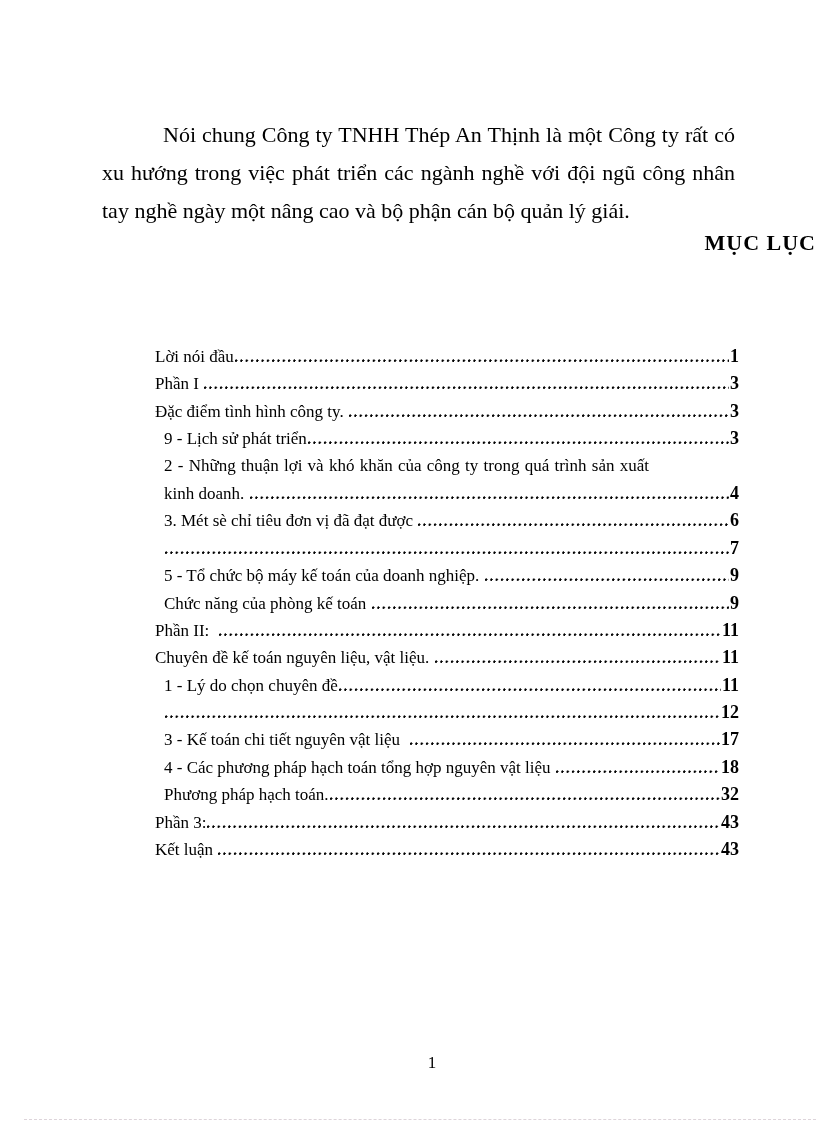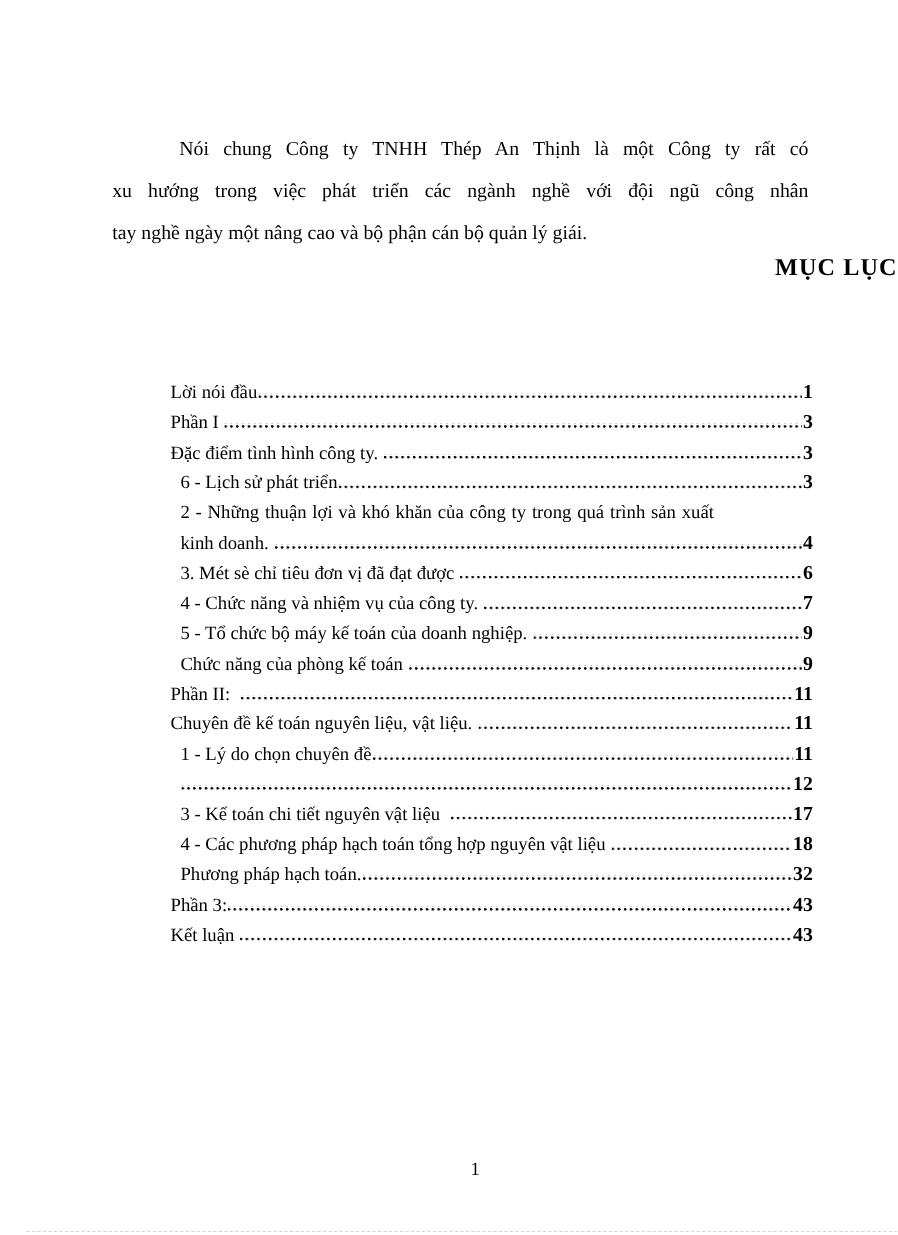--- a/index.html
+++ b/index.html
@@ -12,21 +12,21 @@
     font-family: "Liberation Serif", "DejaVu Serif", serif;
     color: #000;
   }
 
   
   .opening-paragraph {
     position: absolute;
     left: 102px;
     top: 116px;
     width: 633px;
-    font-size: 18px;
+    font-size: 22px;
     font-family: Liberation Serif, serif;
   }
   .para-line {
     height: 38px;
     line-height: 38px;
     text-align: justify;
     text-align-last: justify;
     white-space: normal;
   }
   .para-line.first { text-indent: 61px; }
@@ -119,39 +119,38 @@
         <span class="toc-text">Phần I </span>
         <span class="leader"></span>
         <span class="toc-page">3</span>
       </div>
       <div class="toc-row">
         <span class="toc-text">Đặc điểm tình hình công ty. </span>
         <span class="leader"></span>
         <span class="toc-page">3</span>
       </div>
       <div class="toc-row indent">
-        <span class="toc-text">6 - Lịch sử phát triển</span>
+        <span class="toc-text">9 - Lịch sử phát triển</span>
         <span class="leader"></span>
         <span class="toc-page">3</span>
       </div>
       <div class="toc-row indent no-page">
         <span class="toc-text">2 - Những thuận lợi và khó khăn của công ty trong quá trình sản xuất</span>
       </div>
       <div class="toc-row indent">
         <span class="toc-text">kinh doanh. </span>
         <span class="leader"></span>
         <span class="toc-page">4</span>
       </div>
       <div class="toc-row indent">
         <span class="toc-text">3. Mét sè chỉ tiêu đơn vị đã đạt được </span>
         <span class="leader"></span>
         <span class="toc-page">6</span>
       </div>
       <div class="toc-row indent">
-        <span class="toc-text">4 - Chức năng và nhiệm vụ của công ty. </span>
         <span class="leader"></span>
         <span class="toc-page">7</span>
       </div>
       <div class="toc-row indent">
         <span class="toc-text">5 - Tổ chức bộ máy kế toán của doanh nghiệp. </span>
         <span class="leader"></span>
         <span class="toc-page">9</span>
       </div>
       <div class="toc-row indent">
         <span class="toc-text">Chức năng của phòng kế toán </span>

